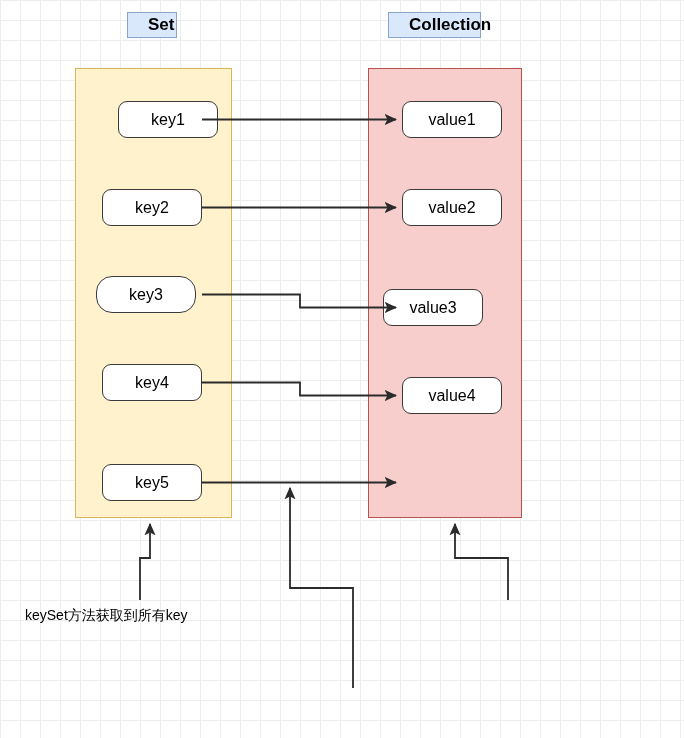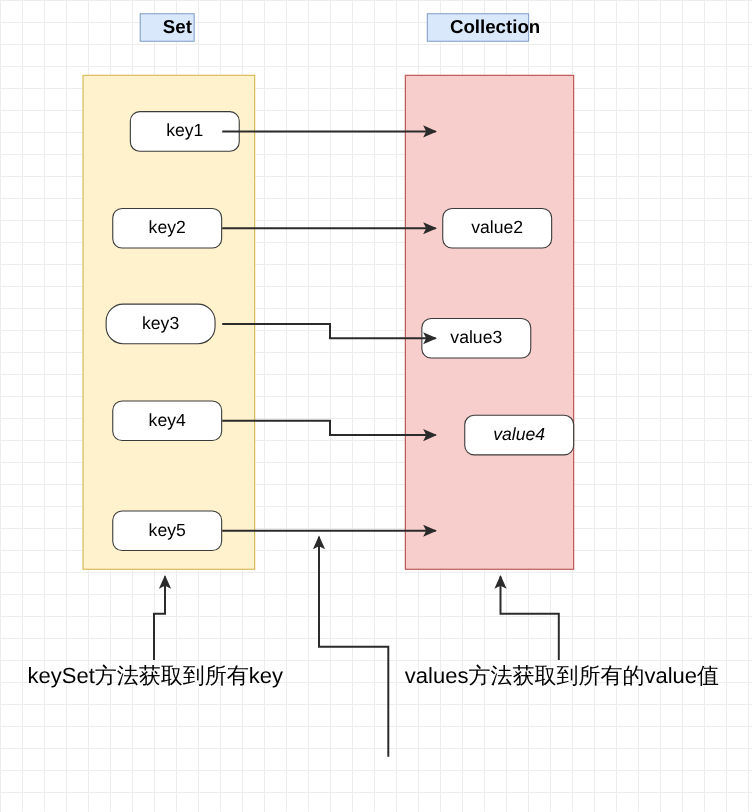--- a/index.html
+++ b/index.html
@@ -62,21 +62,21 @@
     border-radius:9px;
     box-sizing:border-box;
     display:flex;align-items:center;justify-content:center;
     font-size:16px;color:#000000;
     white-space:nowrap;
   }
 
   
   .caption{
     position:absolute;
-    font-size:20px;
+    font-size:14px;
     color:#000000;
     white-space:nowrap;
     line-height:20px;
   }
   #cap-keyset{left:25px;top:605px;}
   #cap-values{left:368px;top:605px;}
   #cap-entryset{left:87px;top:692px;}
 </style>
 </head>
 <body>
@@ -88,23 +88,24 @@
 
   <div class="chip" id="chip-set">Set</div>
   <div class="chip" id="chip-collection">Collection</div>
 
   <div class="item-box" style="left:102px;top:101px;margin-left:16px;">key1</div>
   <div class="item-box" style="left:102px;top:189px;">key2</div>
   <div class="item-box" style="left:96px;top:276px;border-radius:16px;">key3</div>
   <div class="item-box" style="left:102px;top:364px;">key4</div>
   <div class="item-box" style="left:102px;top:464px;">key5</div>
 
+  <div class="item-box" style="left:402px;top:101px;">value1</div>
   <div class="item-box" style="left:402px;top:189px;">value2</div>
   <div class="item-box" style="left:383px;top:289px;">value3</div>
-  <div class="item-box" style="left:422px;top:377px;font-style:italic;">value4</div>
+  <div class="item-box" style="left:402px;top:377px;">value4</div>
 
   <svg class="svg-layer" viewBox="0 0 684 738" xmlns="http://www.w3.org/2000/svg">
     <defs>
       <marker id="arrowhead" viewBox="0 0 10 10" refX="9" refY="5" markerWidth="7" markerHeight="7" orient="auto-start-reverse">
         <path d="M 0 0.6 L 10 5 L 0 9.4 L 2.2 5 Z" fill="#2b2b2b"></path>
       </marker>
     </defs>
 
     <g fill="none" stroke="#2b2b2b" stroke-width="1.8" stroke-linecap="butt" stroke-linejoin="miter">
 
@@ -120,15 +121,14 @@
 
       <path d="M 140 600 L 140 558 L 150 558 L 150 524" marker-end="url(#arrowhead)"></path>
 
       <path d="M 508 600 L 508 558 L 455 558 L 455 524" marker-end="url(#arrowhead)"></path>
 
       <path d="M 353 688 L 353 588 L 290 588 L 290 488" marker-end="url(#arrowhead)"></path>
     </g>
   </svg>
 
   <div class="caption" id="cap-keyset">keySet方法获取到所有key</div>
-  <div class="caption" id="cap-values">values方法获取到所有的value值</div>
 
 </div>
 
 </body></html>

